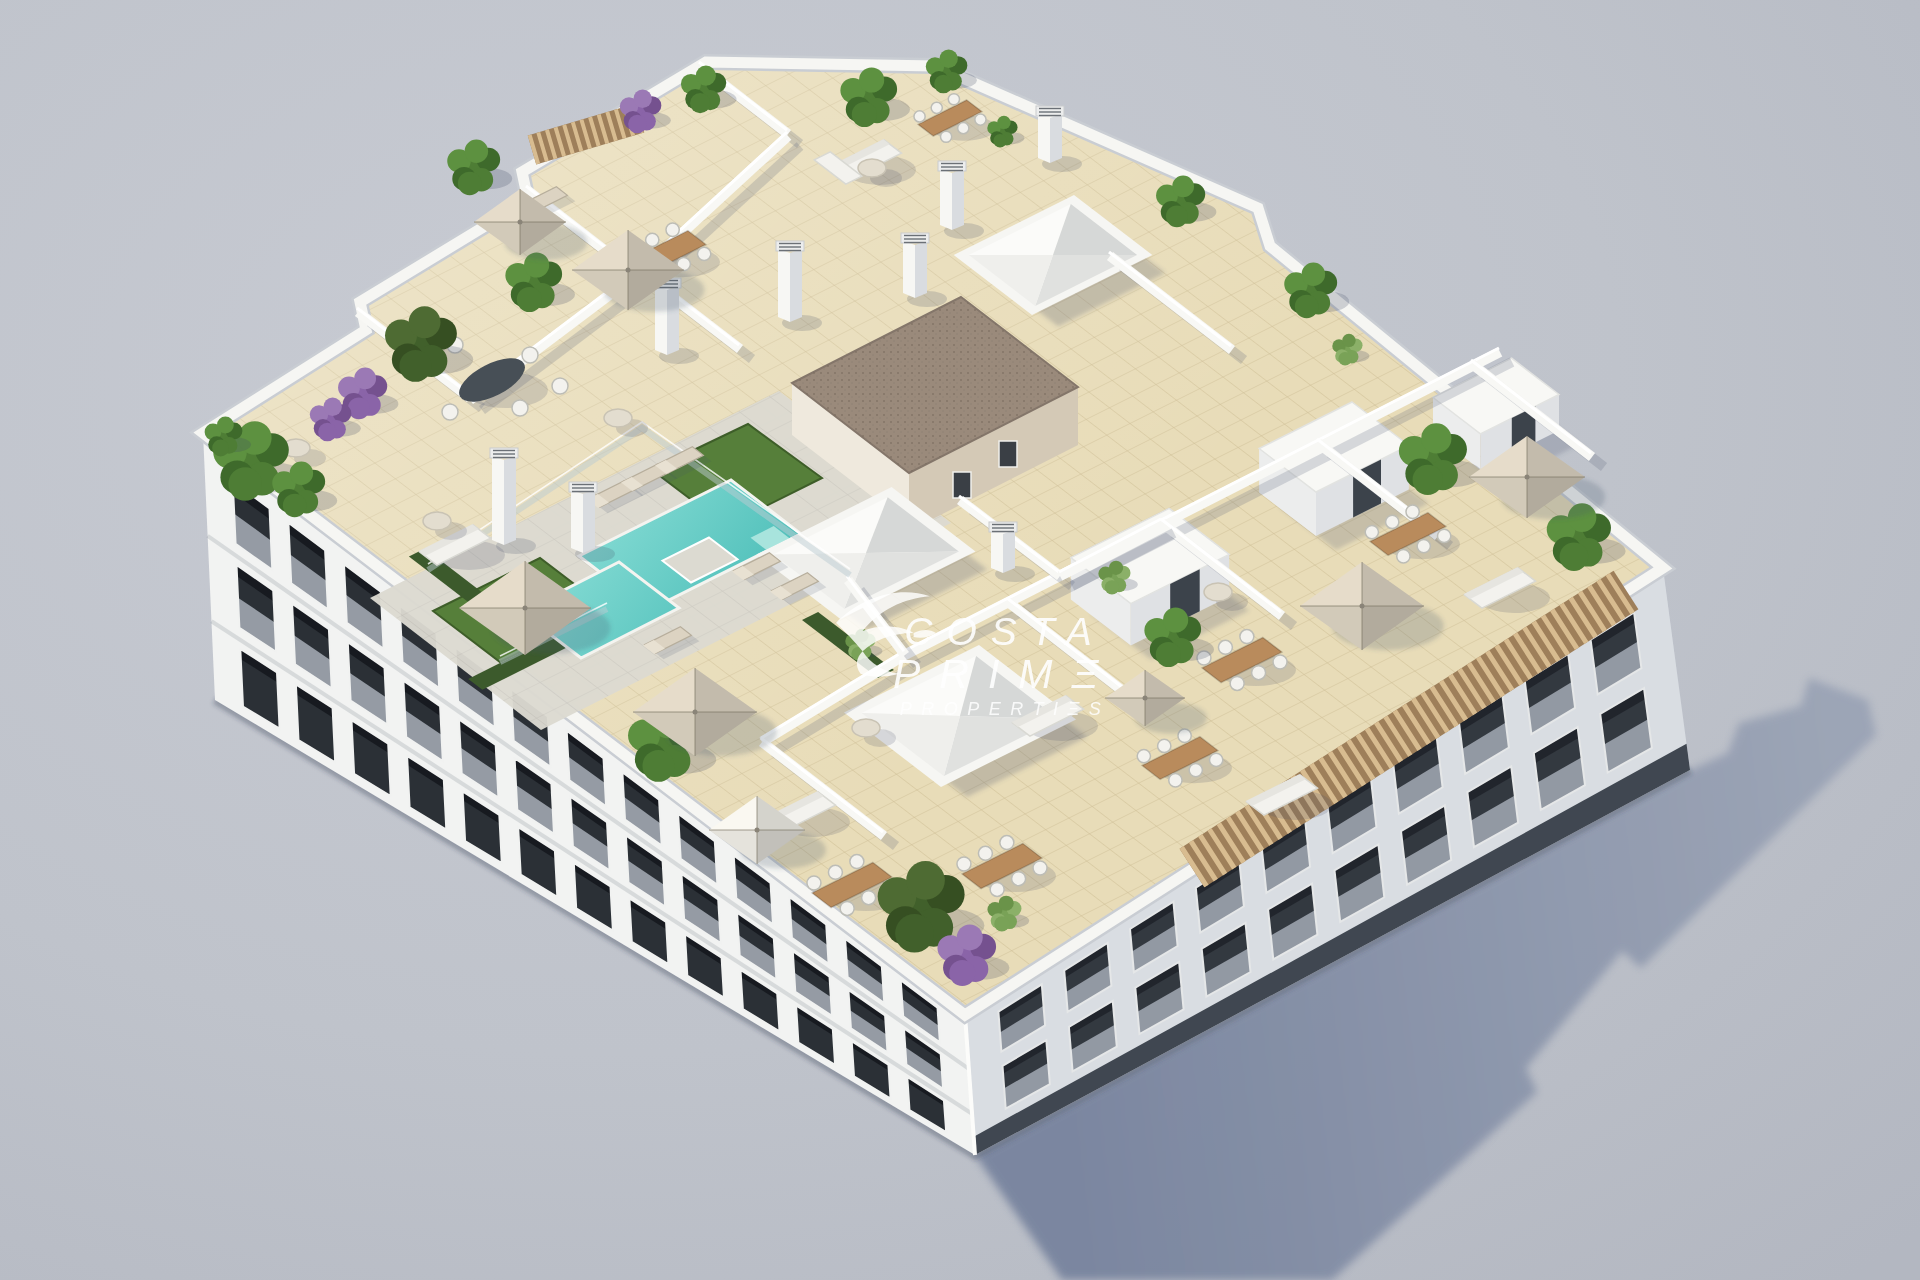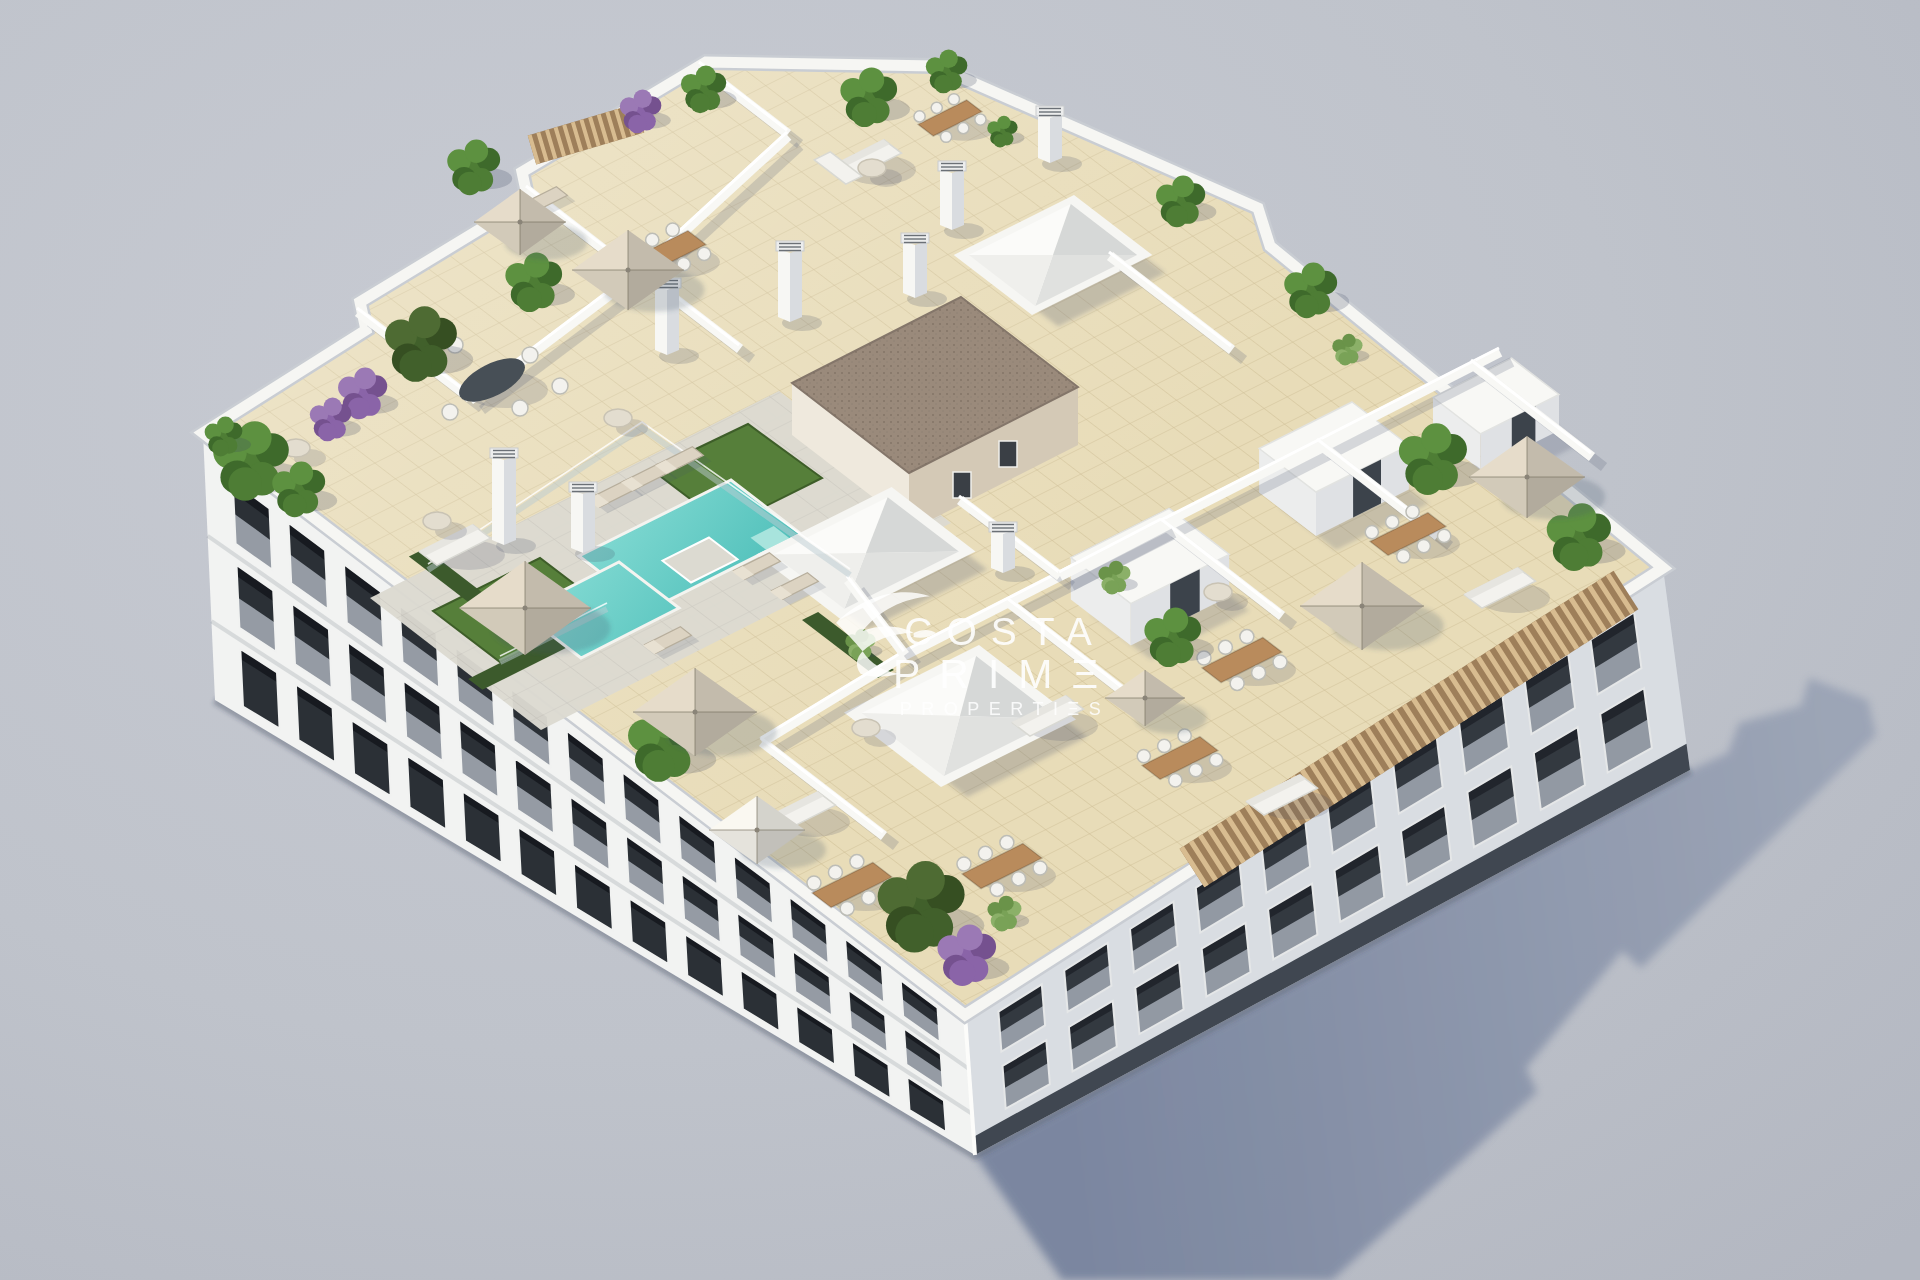--- a/index.html
+++ b/index.html
@@ -1,16 +1,16 @@
 <!DOCTYPE html>
 <html style="--background: #bfc3cb; --background_top: #c8cbd3; --shadow_near: #76829d; --shadow_far: #9aa3b5; --building_white: #f2f3f2; --facade_se: #e4e7ea; --window_dark: #2b3036; --plinth: #394049; --parapet_white: #f6f6f3; --roof_tile: #e8dcb8; --tile_line: #b49f74; --deck: #dcdad1; --deck_line: #bdbbb2; --pool_light: #8ee0d8; --pool_deep: #3db6b1; --grass: #567f3a; --hedge: #3c5a2c; --gravel: #9a8a7b; --core_tan: #d4c9b6; --wood: #b98b5c; --pergola: #d8bc90; --pergola_dark: #9e7f5a; --umbrella_tan: #d9d0bf; --umbrella_white: #eceae3; --white_furniture: #f3f2ee; --plant_green: #4e7d35; --plant_dark: #41602b; --plant_purple: #8a64a8; --watermark: #ffffff;"><head>
 <meta charset="utf-8">
 <style>
   html,body{margin:0;padding:0;background:#bfc3cb;}
-  .stage{position:relative;width:1920px;height:1280px;overflow:hidden;font-family:"Liberation Sans",sans-serif;}
+  .stage{position:relative;width:1920px;height:1280px;overflow:hidden;font-family:"Liberation Sans",sans-serif;font-style:italic;}
   svg{position:absolute;left:0;top:0;display:block;}
   .wm{fill:var(--watermark,#fff);font-family:"Liberation Sans",sans-serif;}
   .wm1{font-size:39px;letter-spacing:14px;font-weight:300;opacity:.9;}
   .wm2{font-size:41px;letter-spacing:19px;font-weight:300;opacity:.9;}
   .wm3{font-size:18px;letter-spacing:9.5px;font-weight:400;opacity:.85;}
 </style>
 </head>
 <body>
 
 <div class="stage">

